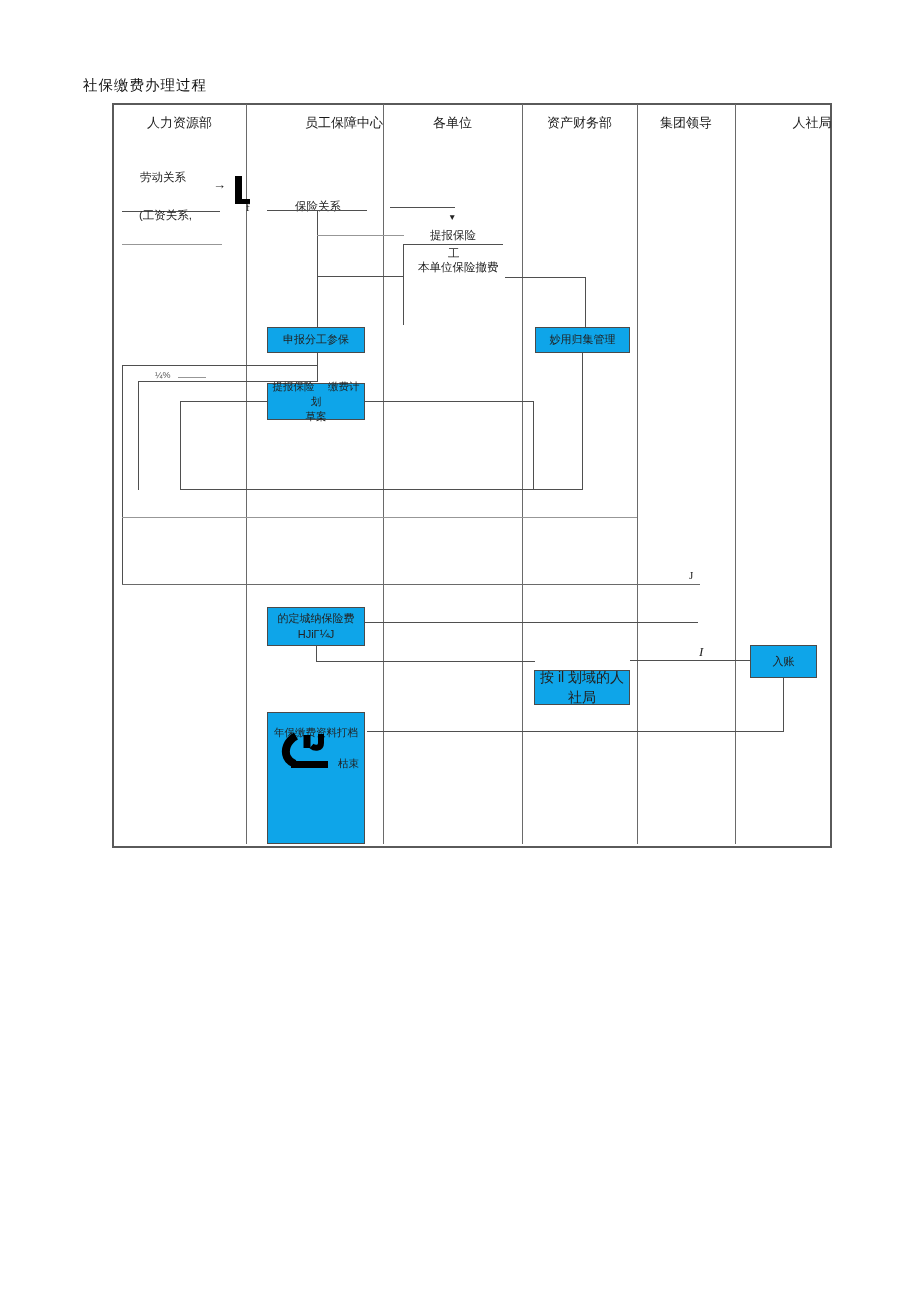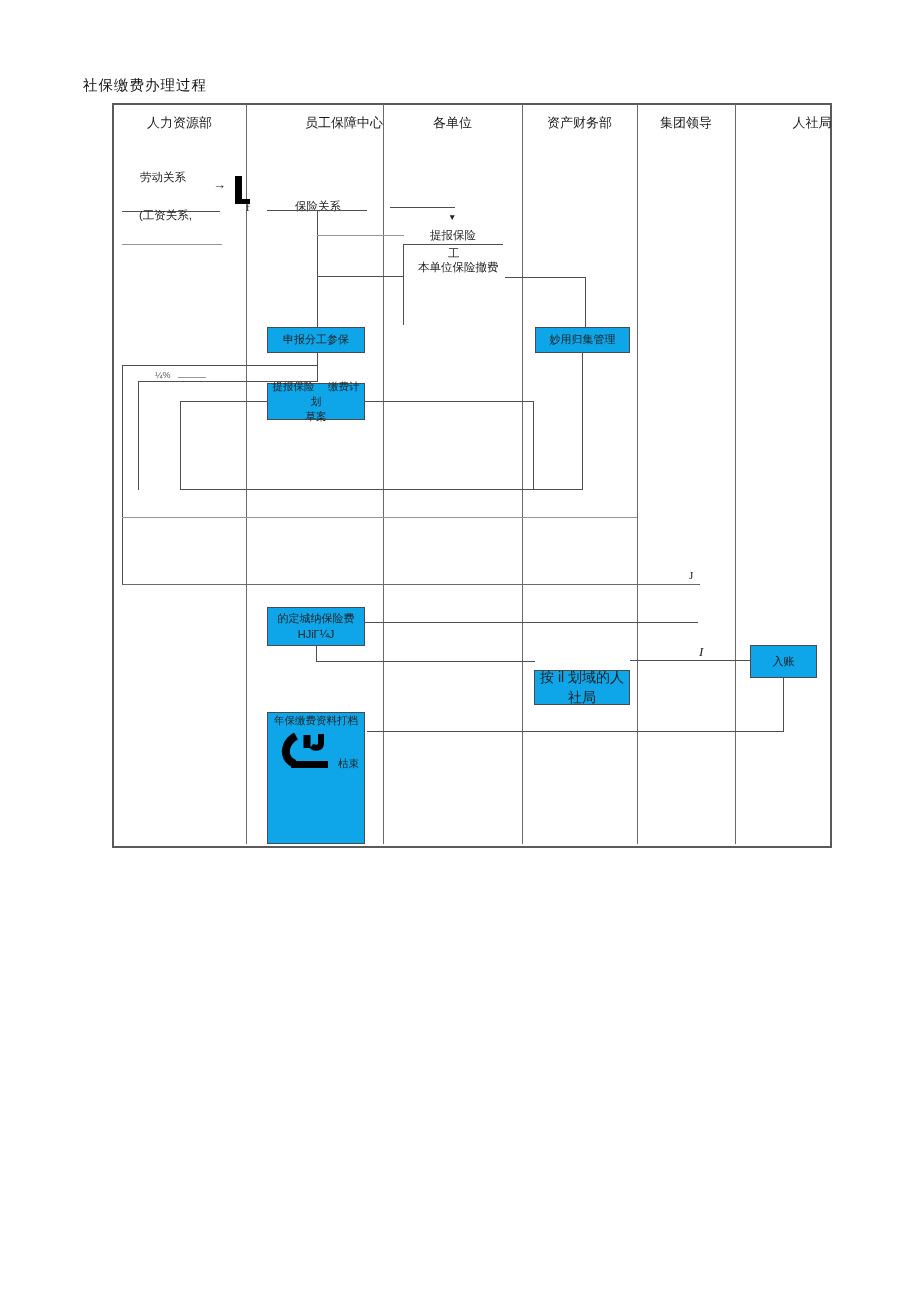--- a/index.html
+++ b/index.html
@@ -111,21 +111,21 @@
     <span>按 il 划域的人社局</span>
   </div>
   <div class="hl" style="left:630px;top:660px;width:120px;"></div>
   <div class="lbl serif" style="left:699px;top:644px;font-size:13px;font-style:italic;">I</div>
   <div class="box" style="left:750px;top:645px;width:67px;height:33px;">
     <span>入账</span>
   </div>
   <div class="vl" style="left:782.5px;top:678px;height:54px;background:#4f4f4f;"></div>
   <div class="hl" style="left:367px;top:731px;width:416px;"></div>
 
-  <div class="box" style="left:267px;top:712px;width:98px;height:132px;justify-content:flex-start;padding-top:0;font-size:10.5px;">
+  <div class="box" style="left:267px;top:712px;width:98px;height:132px;justify-content:flex-start;padding-top:12px;font-size:10.5px;">
     <span>年保缴费资料打档</span>
     <svg style="position:absolute;left:10px;top:20px;" width="56" height="40" viewBox="0 0 56 40">
       <path d="M18,3 C9,8 6,17 9,24 C11,28 14,30 17,31" stroke="#000" stroke-width="8" fill="none"></path>
       <path d="M13,31.5 L50,31.5" stroke="#000" stroke-width="7" fill="none"></path>
       <path d="M29,2 L29,15" stroke="#000" stroke-width="7" fill="none"></path>
       <path d="M43,1 L43,10 C43,15.5 37,16 33.5,13" stroke="#000" stroke-width="6" fill="none"></path>
     </svg>
     <span style="position:absolute;left:70px;top:43px;">枯束</span>
   </div>
 

